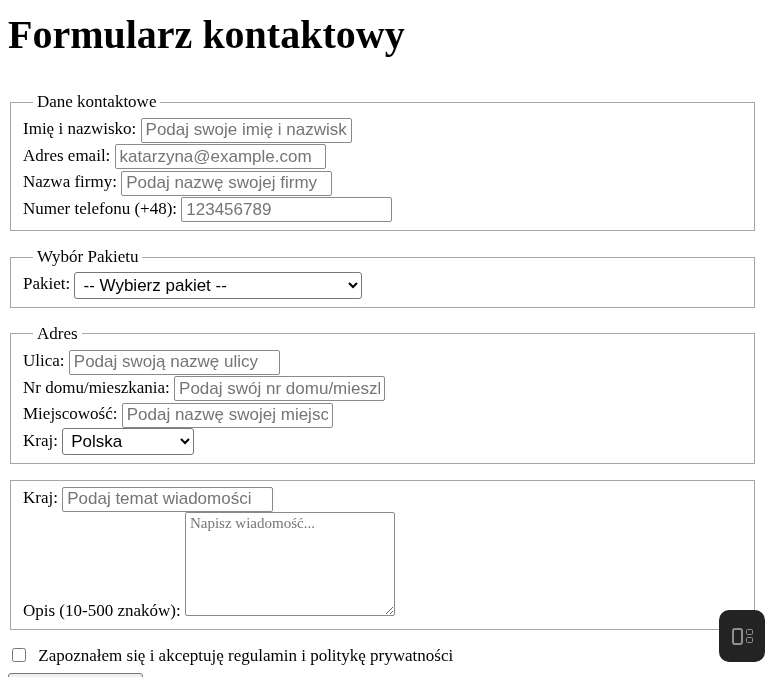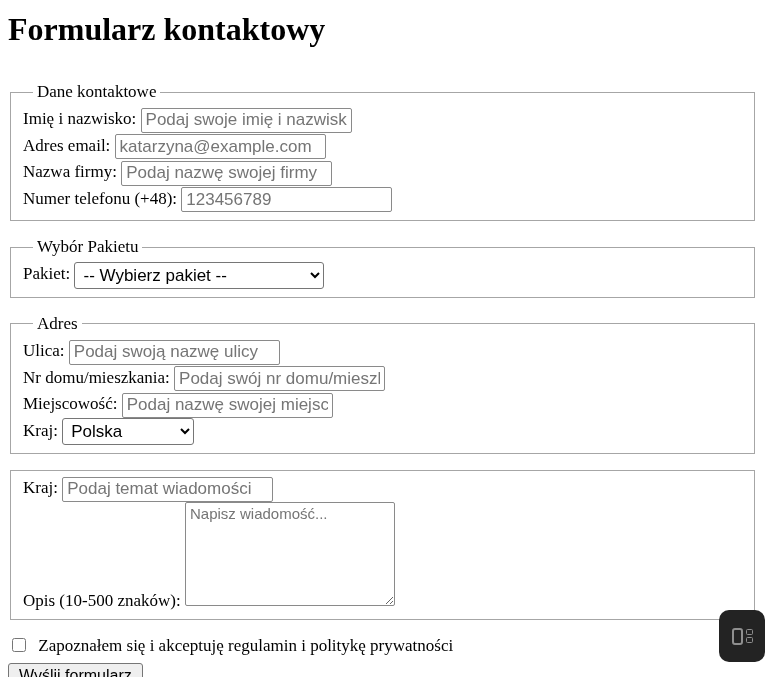--- a/index.html
+++ b/index.html
@@ -12,21 +12,21 @@
   }
   body {
     position: relative;
     font-family: "Liberation Serif", serif;
     font-size: 17px;
     color: #000;
     padding: 8px;
     box-sizing: border-box;
   }
   h1.page-title {
-    font-size: 32px;
+    font-size: 40px;
     font-weight: bold;
     margin: 3px 0 34px 0;
     font-family: "Liberation Serif", serif;
   }
   form { margin: 0; }
   fieldset {
     border: 1px solid #a6a6a6;
     margin: 0 2px 16px 2px;
     padding: 4px 12px 8px 12px;
   }
@@ -59,30 +59,30 @@
     height: 27px;
     border: 1px solid #767676;
     border-radius: 3px;
     background: #ffffff;
     font-family: "Liberation Sans", sans-serif;
     font-size: 17px;
     color: #000;
     padding: 0 4px;
     vertical-align: middle;
   }
-  .select-pakiet { width: 250px; }
+  .select-pakiet { width: 288px; }
   .select-kraj  { width: 132px; }
   textarea {
     box-sizing: border-box;
     width: 210px;
     height: 104px;
     border: 1px solid #8a8a8a;
     border-radius: 2px;
     padding: 2px 4px;
-    font-family: Liberation Sans, sans-serif;
+    font-family: Liberation Serif, serif;
     font-size: 15px;
     color: #000;
     resize: both;
     background: #fff;
   }
   textarea::placeholder { color: #757575; opacity: 1; }
   .consent-row {
     margin: 12px 0 7px 0;
     font-size: 17px;
     line-height: 20px;

